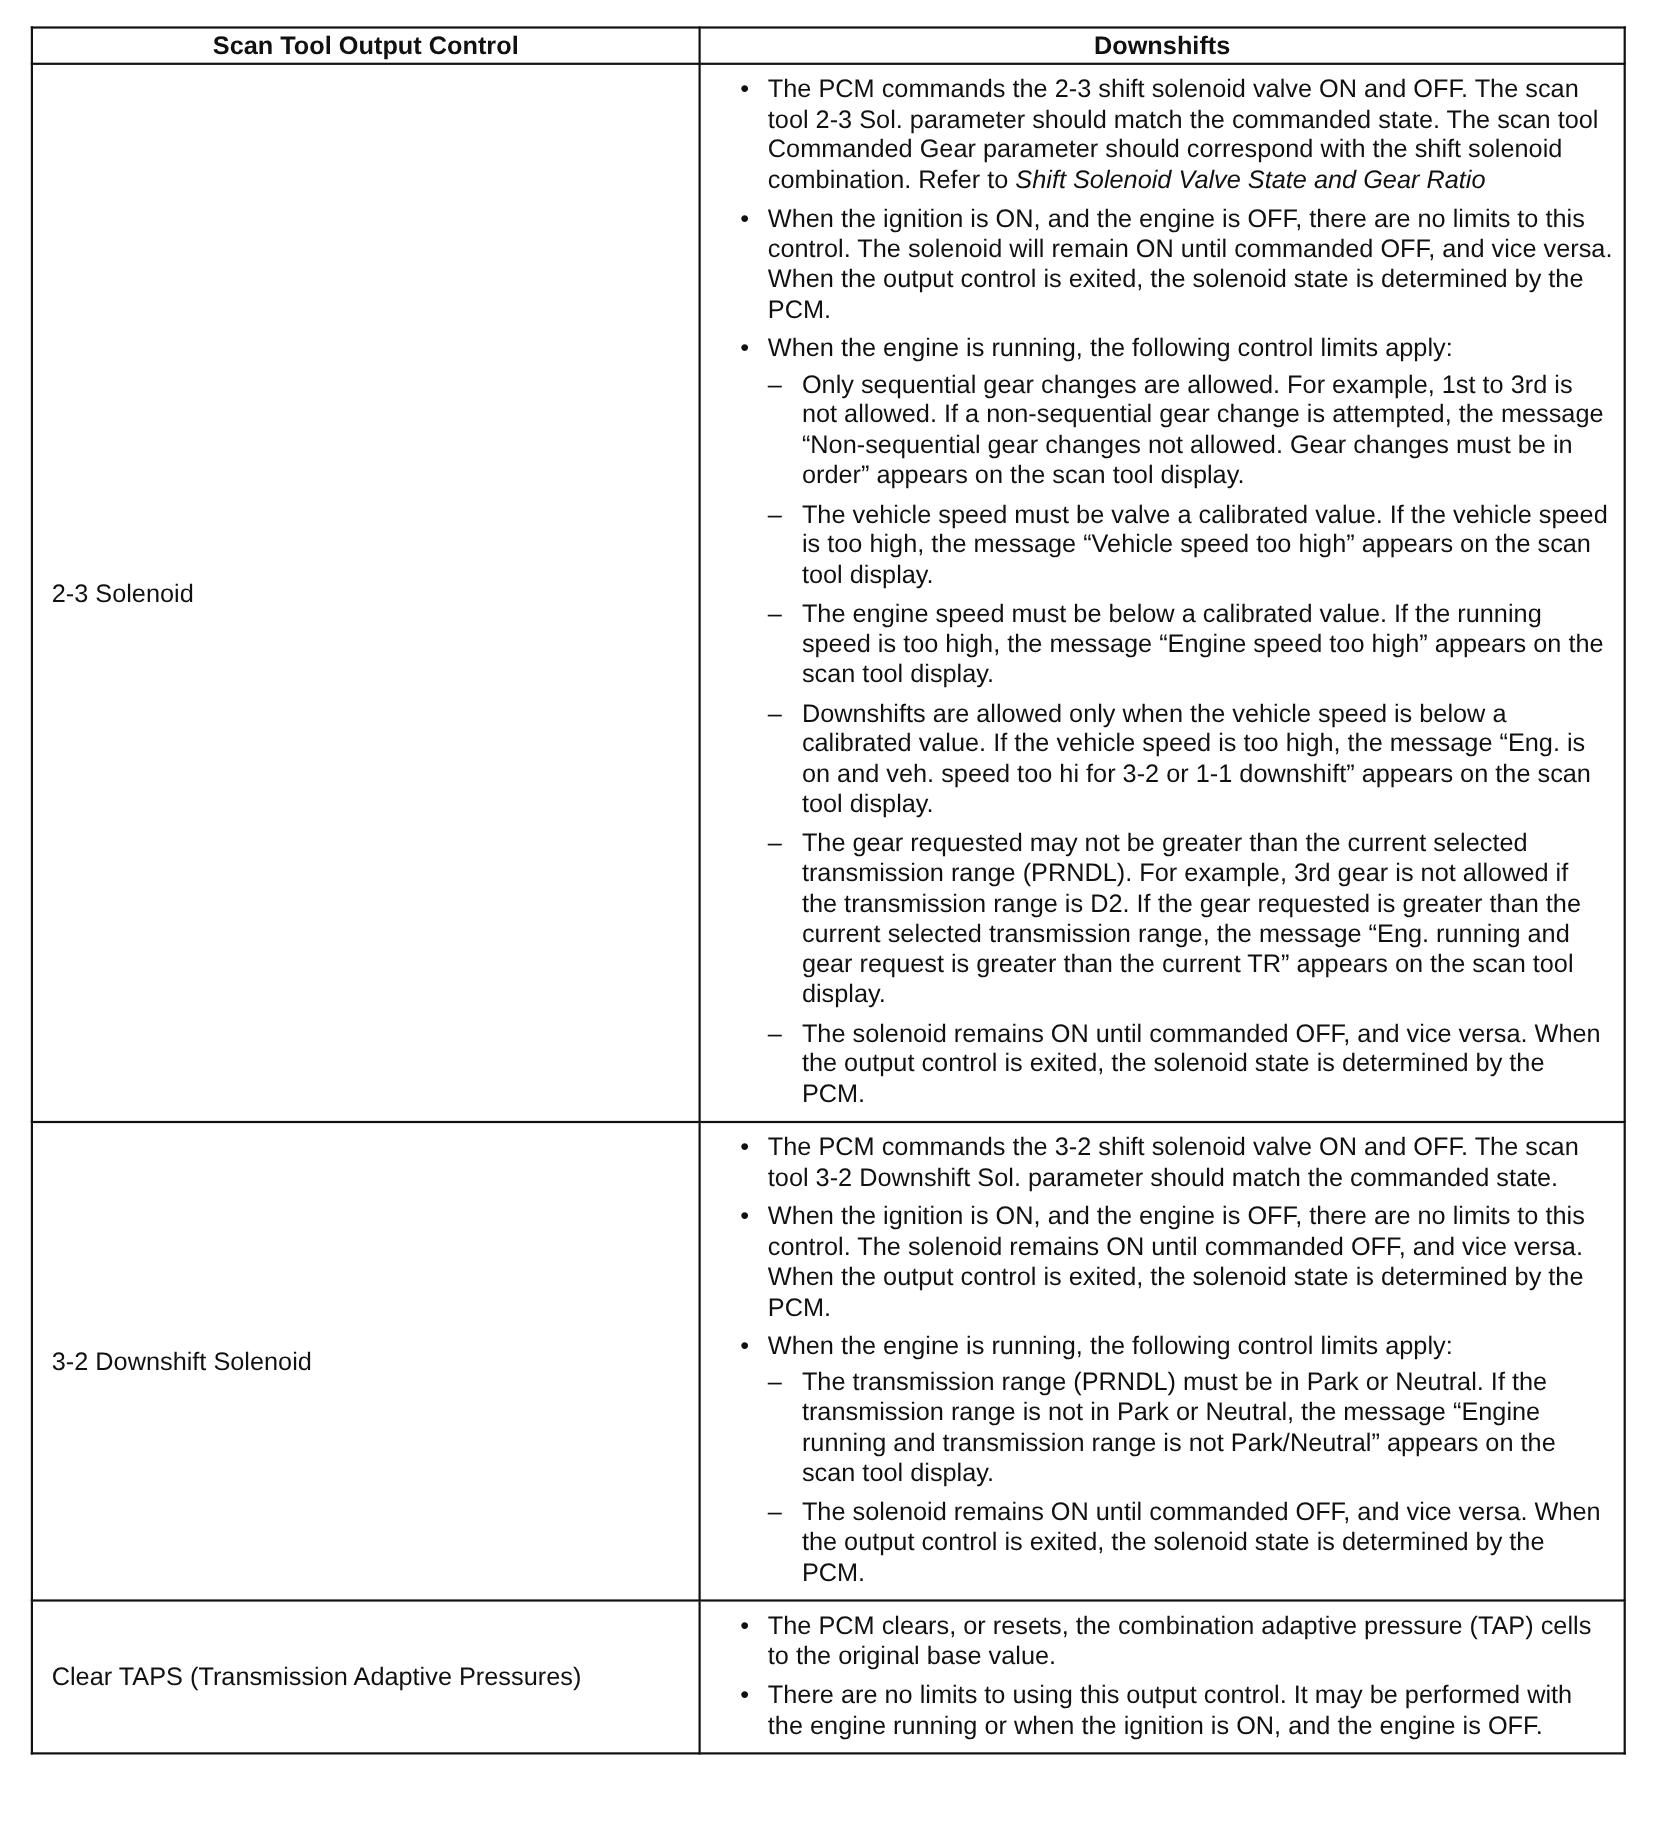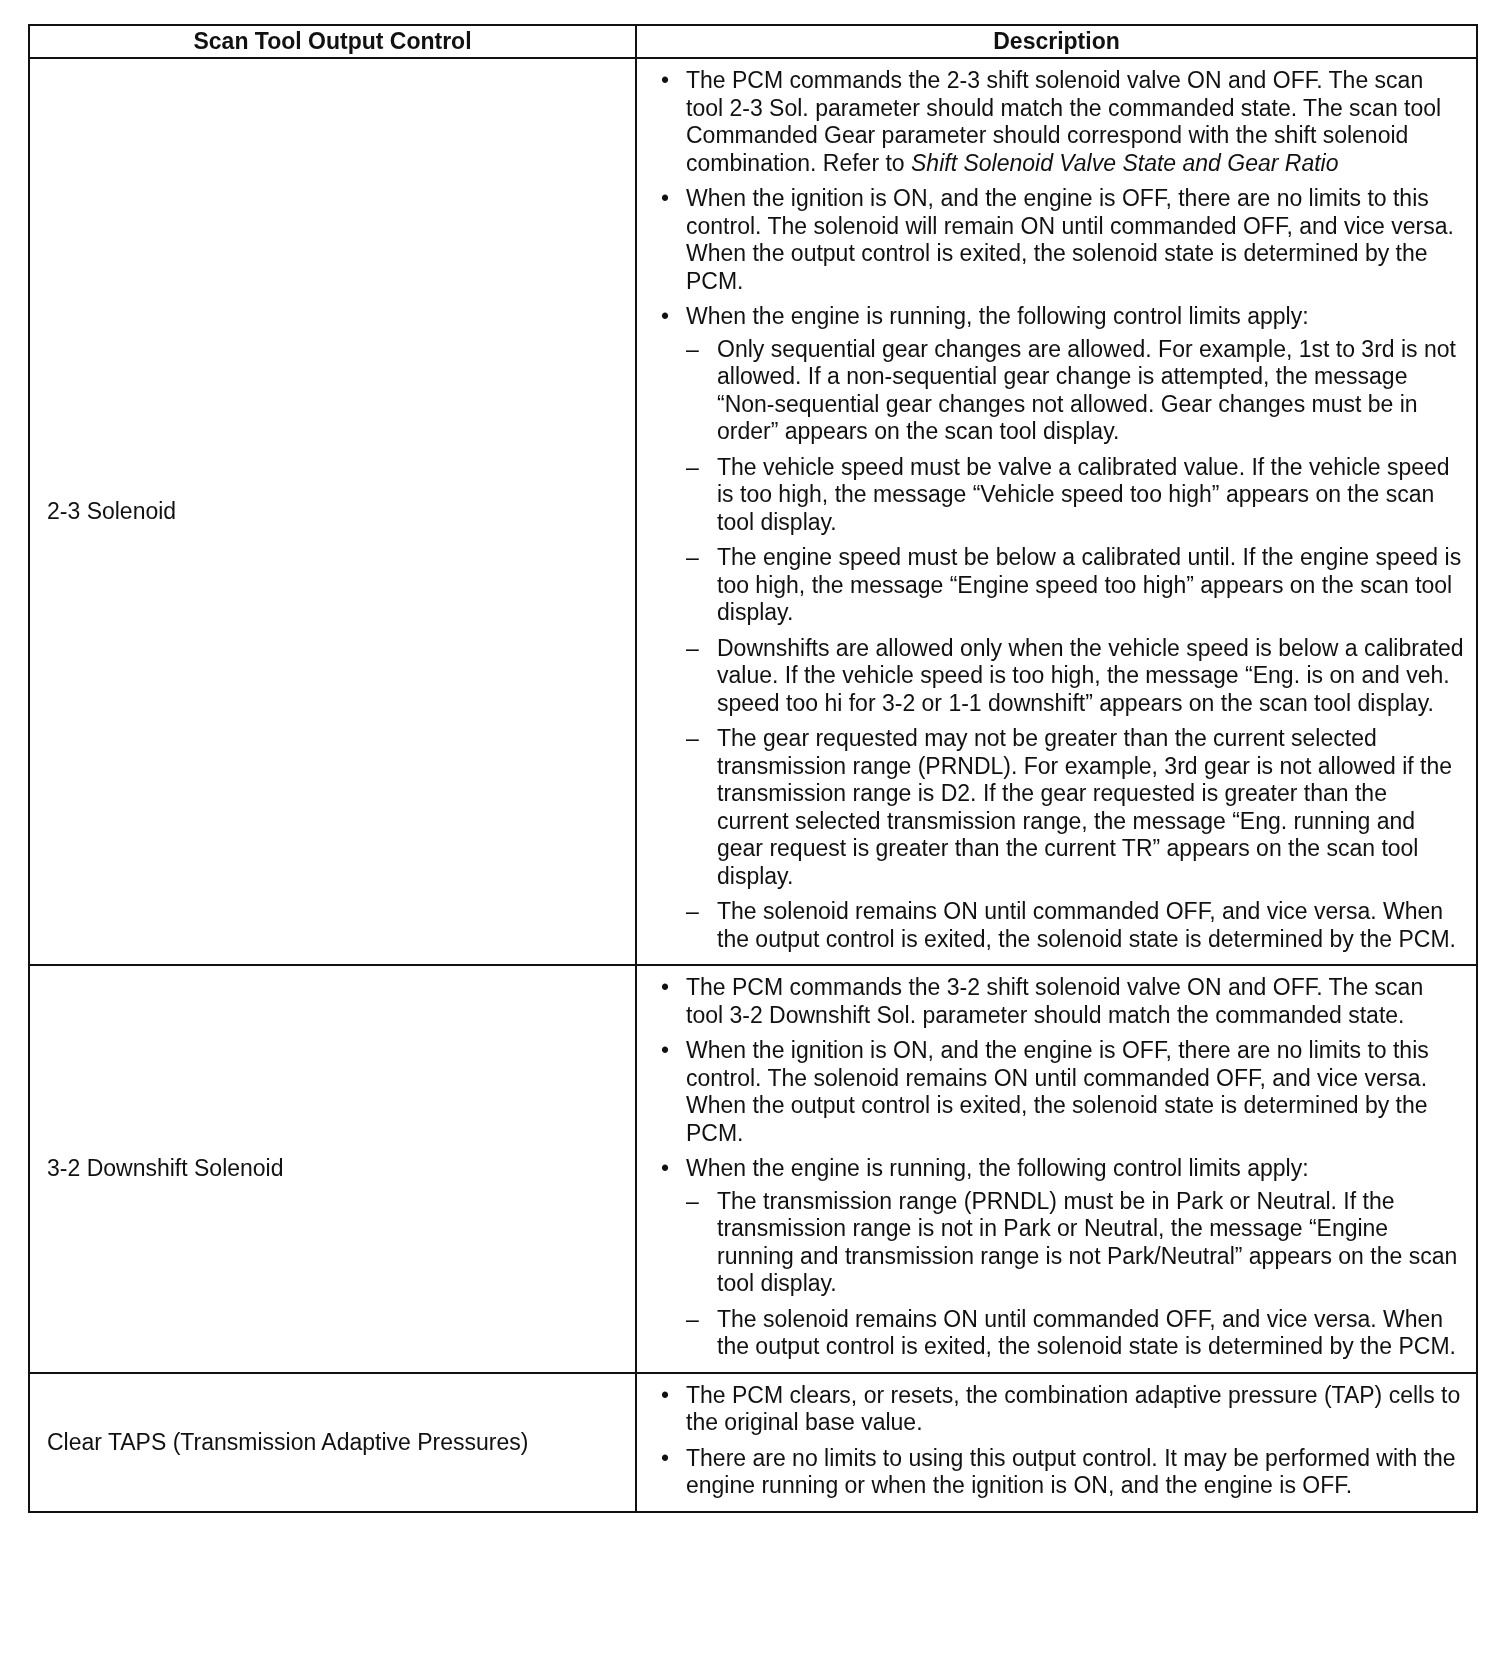--- a/index.html
+++ b/index.html
@@ -6,57 +6,57 @@
   body { width: 1504px; height: 1670px; position: relative; overflow: hidden;
          font-family: "Liberation Sans", sans-serif; color: #111; }
   table.doc { position: absolute; left: 28px; top: 24px; width: 1448px;
               border-collapse: collapse; table-layout: fixed; border-radius: 32px; }
   table.doc td, table.doc th { border: 2px solid #111; vertical-align: middle; }
   col.c1 { width: 607px; }
   col.c2 { width: 841px; }
   th { font-weight: bold; font-size: 23px; height: 31px; padding: 0; text-align: center; }
   th.h1 { border-right-width: 1px; }
   td.name { font-size: 23px; padding: 0 0 0 17px; border-right-width: 1px; margin-left: 48px; }
-  td.desc { padding: 4px 10px 3px 22px; font-size: 23px; line-height: 27.5px; vertical-align: top; }
+  td.desc { padding: 4px 10px 3px 34px; font-size: 23px; line-height: 27.5px; vertical-align: top; }
   ul.bul { list-style: none; margin: 0; padding: 0; }
   ul.bul > li { position: relative; padding-left: 27px; margin: 4px 0 8px 0; }
   ul.bul > li::before { content: "\2022"; position: absolute; left: 2px; top: 0; }
   ul.dash { list-style: none; margin: 5px 0 0 0; padding: 0; }
   ul.dash > li { position: relative; padding-left: 31px; margin: 0 2px 8px 0; }
   ul.dash > li::before { content: "\2013"; position: absolute; left: 0; top: 0; }
   ul.dash > li:last-child { margin-bottom: 0; }
   i { font-style: italic; }
 </style>
 </head>
 <body>
 
 <table class="doc">
   <colgroup>
       <col class="c1">
       <col class="c2">
     </colgroup>
   <thead>
     <tr>
       <th class="h1">Scan Tool Output Control</th>
-      <th>Description</th>
+      <th>Downshifts</th>
     </tr>
   </thead>
   <tbody>
 
     <tr>
       <td class="name">2-3 Solenoid</td>
       <td class="desc">
         <ul class="bul">
           <li><span>The PCM commands the 2-3 shift solenoid valve ON and OFF. The scan tool 2-3 Sol. parameter should match the commanded state. The scan tool Commanded Gear parameter should correspond with the shift solenoid combination. Refer to </span><i>Shift Solenoid Valve State and Gear Ratio</i></li>
           <li>When the ignition is ON, and the engine is OFF, there are no limits to this control. The solenoid will remain ON until commanded OFF, and vice versa. When the output control is exited, the solenoid state is determined by the PCM.</li>
           <li><span>When the engine is running, the following control limits apply:</span>
             <ul class="dash">
               <li>Only sequential gear changes are allowed. For example, 1st to 3rd is not allowed. If a non-sequential gear change is attempted, the message “Non-sequential gear changes not allowed. Gear changes must be in order” appears on the scan tool display.</li>
               <li>The vehicle speed must be valve a calibrated value. If the vehicle speed is too high, the message “Vehicle speed too high” appears on the scan tool display.</li>
-              <li>The engine speed must be below a calibrated until. If the engine speed is too high, the message “Engine speed too high” appears on the scan tool display.</li>
+              <li>The engine speed must be below a calibrated value. If the running speed is too high, the message “Engine speed too high” appears on the scan tool display.</li>
               <li>Downshifts are allowed only when the vehicle speed is below a calibrated value. If the vehicle speed is too high, the message “Eng. is on and veh. speed too hi for 3-2 or 1-1 downshift” appears on the scan tool display.</li>
               <li>The gear requested may not be greater than the current selected transmission range (PRNDL). For example, 3rd gear is not allowed if the transmission range is D2. If the gear requested is greater than the current selected transmission range, the message “Eng. running and gear request is greater than the current TR” appears on the scan tool display.</li>
               <li>The solenoid remains ON until commanded OFF, and vice versa. When the output control is exited, the solenoid state is determined by the PCM.</li>
             </ul>
           </li>
         </ul>
       </td>
     </tr>
 
     <tr>

